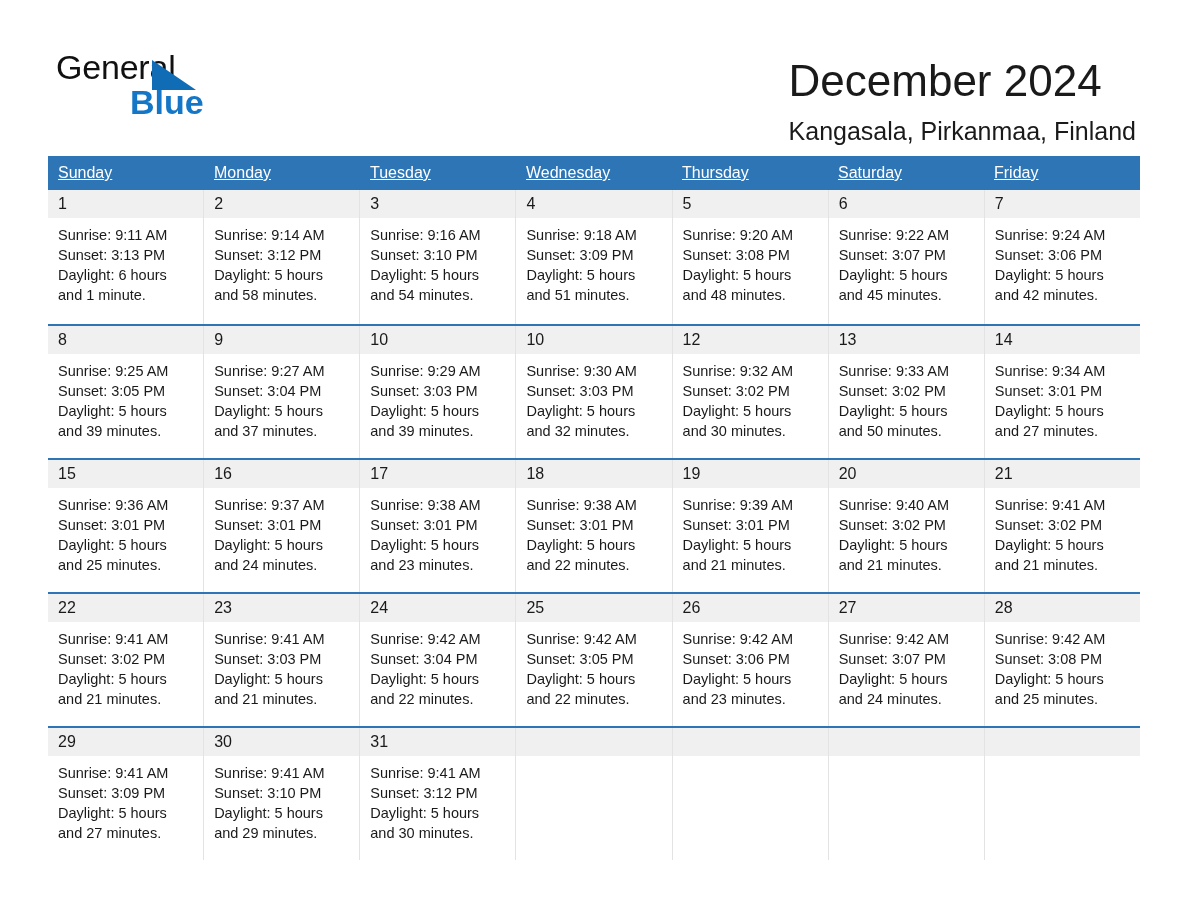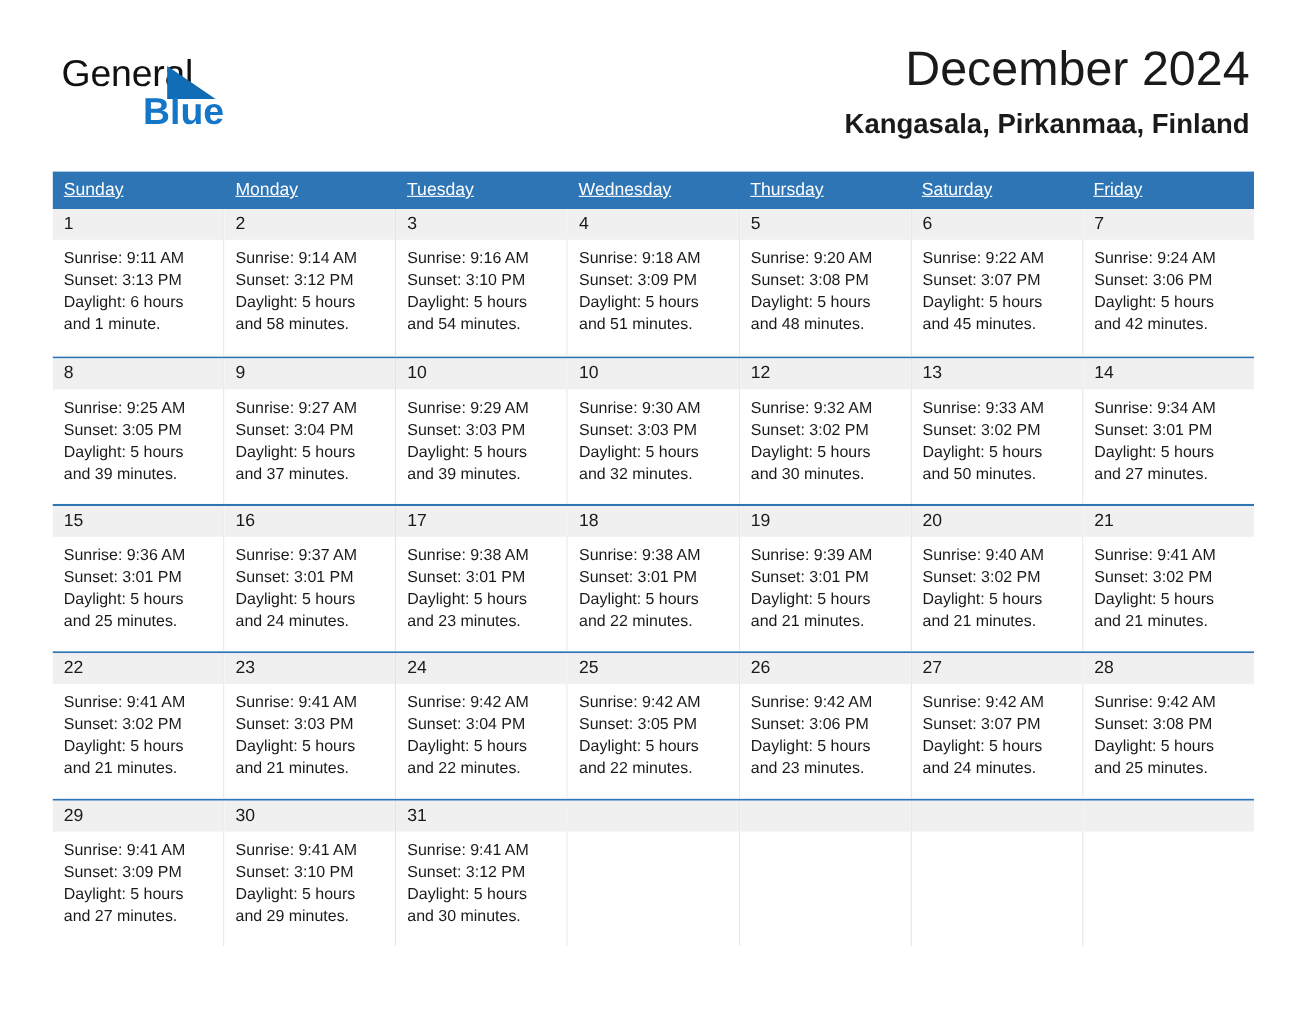--- a/index.html
+++ b/index.html
@@ -63,35 +63,35 @@
     top: 35px;
     font-size: 34px;
     line-height: 38px;
     color: #1476c6;
     font-weight: 700;
   }
 
   .title-block {
     position: absolute;
     right: 52px;
-    top: 36px;
-    text-align: right;
+    top: 54px;
+    text-align: left;
   }
   .month-title {
     font-size: 44px;
     line-height: 54px;
     font-weight: 400;
     color: #1a1a1a;
     white-space: nowrap;
   }
   .location {
     margin-top: 8px;
     font-size: 25px;
     line-height: 30px;
-    font-weight: 700;
+    font-weight: 400;
     color: #1a1a1a;
     white-space: nowrap;
   }
 
   
   .calendar {
     position: absolute;
     left: 48px;
     top: 156px;
     width: 1092px;

